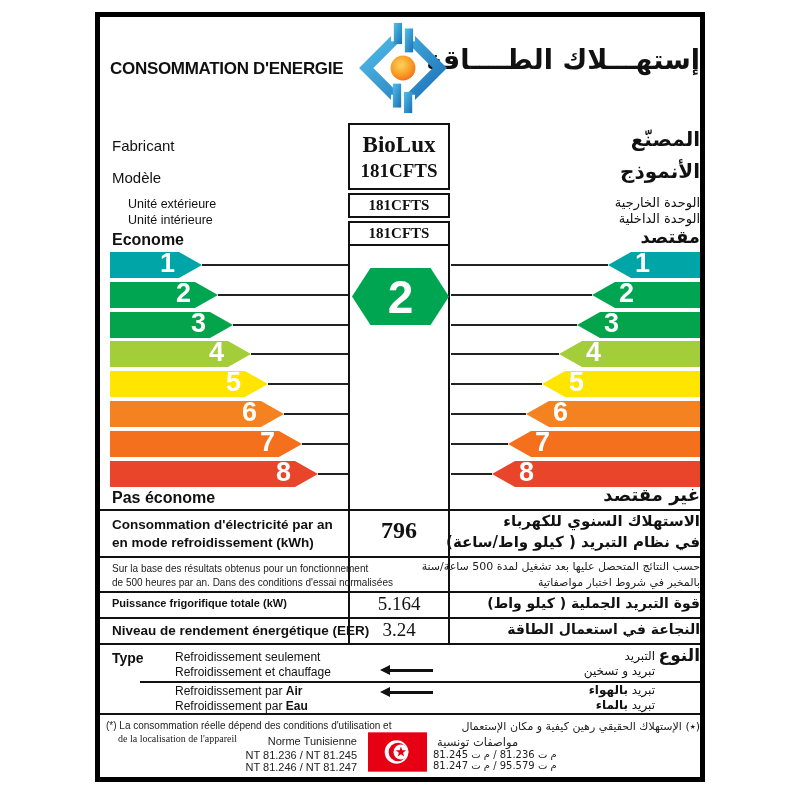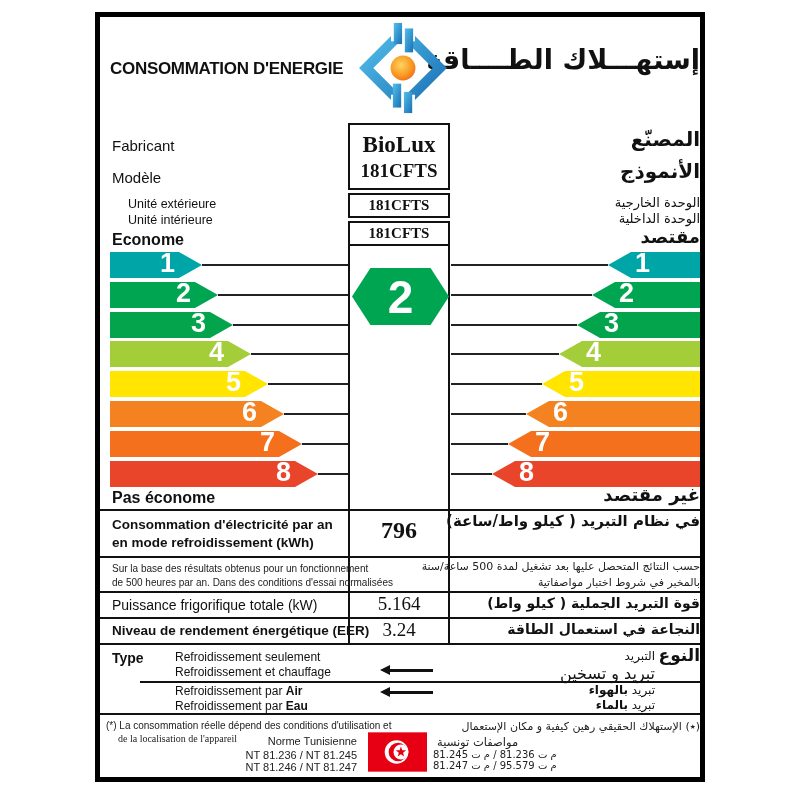--- a/index.html
+++ b/index.html
@@ -51,35 +51,35 @@
          clip-path:polygon(0 50%,19% 0,81% 0,100% 50%,81% 100%,19% 100%);
          display:flex;align-items:center;justify-content:center;}
   .badge span{color:#fff;font-size:46px;font-weight:bold;font-family:"Liberation Sans",sans-serif;}
   .hr{position:absolute;left:100px;width:600px;height:2px;background:#111;}
   
   .cons-fr{left:112px;top:516px;font-size:13.5px;font-weight:bold;line-height:18px;}
   .cons-val{left:348px;top:517px;width:102px;text-align:center;font-size:24px;font-weight:bold;}
   .cons-ar{right:100px;top:511px;font-size:15px;font-weight:bold;line-height:21px;}
   .note-fr{left:112px;top:562px;font-size:10px;line-height:14px;color:#222;}
   .note-ar{right:100px;top:559px;font-size:11px;line-height:16px;color:#222;}
-  .pui-fr{left:112px;top:597px;font-size:14px;font-weight:normal;text-align:center;}
+  .pui-fr{left:112px;top:597px;font-size:11px;font-weight:bold;text-align:center;}
   .pui-val{left:348px;top:593px;width:102px;text-align:center;font-size:19px;}
   .pui-ar{right:100px;top:595px;font-size:14px;font-weight:bold;}
   .eer-fr{left:112px;top:623px;font-size:13.5px;font-weight:bold;}
   .eer-val{left:348px;top:619px;width:102px;text-align:center;font-size:19px;}
   .eer-ar{right:100px;top:621px;font-size:14px;font-weight:bold;}
   
   .type-fr{left:112px;top:650px;font-size:14px;font-weight:bold;}
   .type-ar{right:100px;top:645px;font-size:17px;font-weight:bold;}
   .t-r1{left:175px;top:650px;font-size:12px;}
   .t-r2{left:175px;top:665px;font-size:12px;}
   .t-r3{left:175px;top:684px;font-size:12px;}
   .t-r4{left:175px;top:699px;font-size:12px;}
   .t-a1{right:145px;top:649px;font-size:12px;}
-  .t-a2{right:145px;top:664px;font-size:16px;}
+  .t-a2{right:145px;top:664px;font-size:12px;}
   .t-a3{right:145px;top:683px;font-size:12px;}
   .t-a4{right:145px;top:698px;font-size:12px;}
   .harrow{position:absolute;left:375px;width:58px;height:12px;}
   .harrow .head{position:absolute;left:0;top:1px;width:0;height:0;
                 border:5px solid transparent;border-right:10px solid #111;}
   .harrow .shaft{position:absolute;left:9px;top:5px;width:49px;height:2.5px;background:#111;}
   .hr-part{position:absolute;left:140px;top:681px;width:560px;height:2px;background:#111;}
   
   .fn-fr1{left:106px;top:720px;font-size:10px;color:#222;}
   .fn-fr2{left:118px;top:733px;font-size:10px;color:#222;font-family:Liberation Serif, serif;}
@@ -222,20 +222,21 @@
   <div class="hr" style="top:643px"></div>
   <div class="hr-part"></div>
   <div class="hr" style="top:713px"></div>
 
   <div class="abs cons-fr fr">
     <div>Consommation d'électricité par an</div>
     <div>en mode refroidissement (kWh)</div>
   </div>
   <div class="abs cons-val serif">796</div>
   <div class="abs cons-ar ar">
+    <div>الاستهلاك السنوي للكهرباء</div>
     <div>في نظام التبريد  ( كيلو واط/ساعة)</div>
   </div>
 
   <div class="abs note-fr fr">
     <div>Sur la base des résultats obtenus pour un fonctionnement</div>
     <div>de 500 heures par an. Dans des conditions d'essai normalisées</div>
   </div>
   <div class="abs note-ar ar">
     <div>حسب النتائج المتحصل عليها بعد تشغيل لمدة 500 ساعة/سنة</div>
     <div>بالمخبر  في شروط اختبار  مواصفاتية</div>

